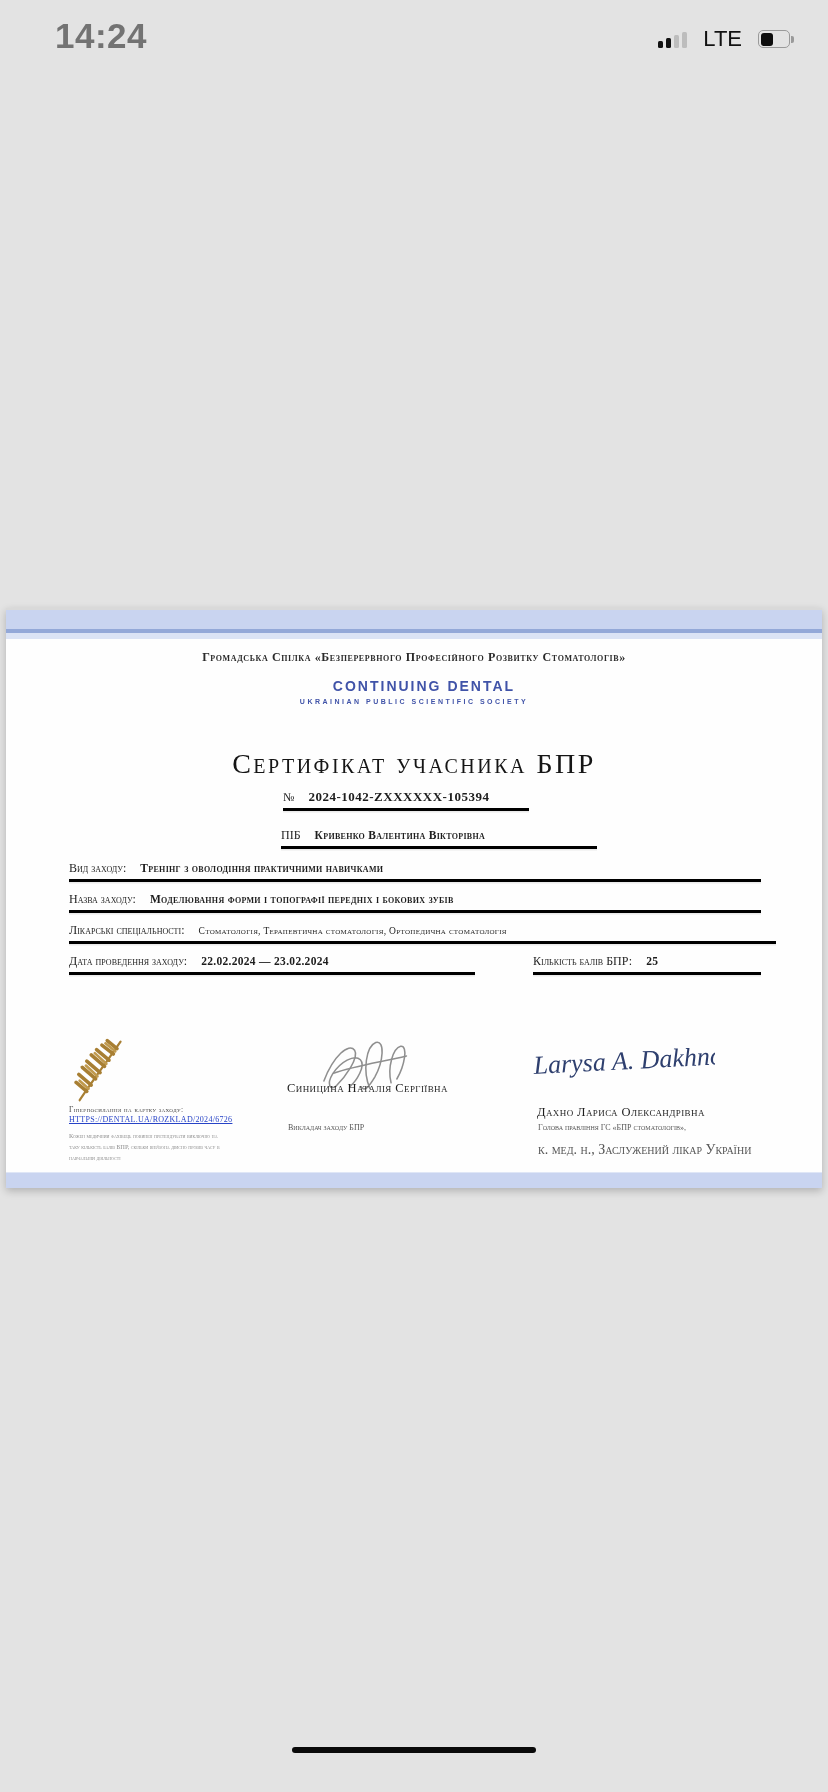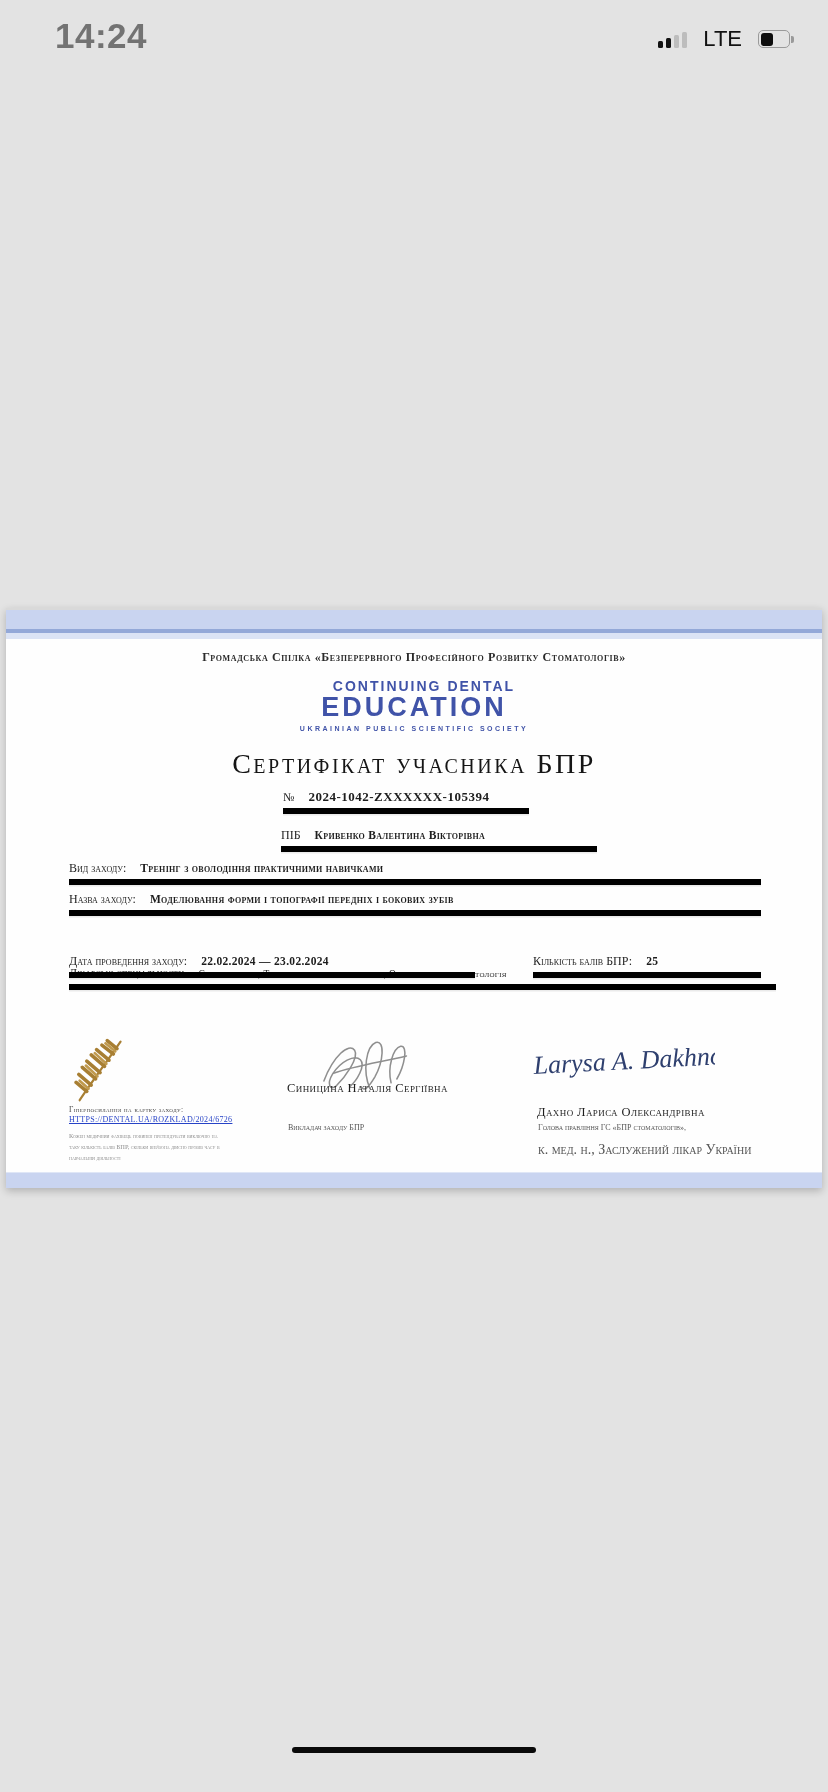--- a/index.html
+++ b/index.html
@@ -36,30 +36,30 @@
 
   .logo { position:absolute; top:70px; left:0; width:100%; text-align:center;
     font-family:"Liberation Sans",sans-serif; color:#4053a8; }
   .logo-l1 { font-size:14px; font-weight:bold; letter-spacing:2px;padding-left:20px; }
   .logo-l2 { font-size:27px; font-weight:bold; letter-spacing:3px; line-height:1; }
   .logo-sub { margin-top:4px; font-size:7px; font-weight:bold; letter-spacing:2.5px; }
 
   .cert-title { position:absolute; top:140px; left:0; width:100%; text-align:center;
     font-size:28px; letter-spacing:2.5px; color:#151515; }
 
-  .row { position:absolute; border-bottom:6px solid #000000; box-shadow:0 1.5px 0 rgba(0,0,0,.08); padding-bottom:3px; white-space:nowrap; }
+  .row { position:absolute; border-bottom:3px solid #000000; box-shadow:0 1.5px 0 rgba(0,0,0,.08); padding-bottom:3px; white-space:nowrap; }
   .row .lbl { font-size:12px; color:#222; }
   .row .val { font-size:11.5px; font-weight:bold; margin-left:10px; letter-spacing:.3px; }
 
   .row-num  { top:179px; left:277px; width:246px; }
   .row-num .val { font-size:13px; letter-spacing:.5px; }
   .row-pib  { top:217px; left:247px; width:316px;margin-left:28px; }
   .row-type { top:250px; left:63px;  right:61px; }
   .row-name { top:281px; left:63px;  right:61px; }
-  .row-spec { top:312px; left:63px;  right:46px;margin-top:43px; }
+  .row-spec { top:312px; left:63px;  right:46px; }
   .row-spec .val { font-weight:normal; font-size:9.5px; }
   .row-date { top:343px; left:63px;  width:406px; }
   .row-pts  { top:343px; left:527px; right:61px; }
 
   
   .leaf { position:absolute; left:68px; top:430px; }
   .card-label { position:absolute; left:63px; top:497px; font-size:7.5px; letter-spacing:.4px; color:#3c3c3c; }
   .card-link  { position:absolute; left:63px; top:507px; font-size:8px; letter-spacing:.3px; color:#2743c7;
     text-decoration:underline; font-family:"Liberation Serif",serif; cursor:pointer; }
   .disclaimer { position:absolute; left:63px; top:523px; width:158px; font-size:6.4px; line-height:1.7; color:#8d8d8d; }
@@ -98,21 +98,20 @@
   </div>
 
   <div class="certificate">
     <div class="band-top"></div>
     <div class="band-bottom"></div>
 
     <div class="society sc">Громадська Спілка «Безперервного Професійного Розвитку Стоматологів»</div>
 
     <div class="logo">
       <div class="logo-l1">CONTINUING DENTAL</div>
-      <div class="logo-l2">EDUCATION</div>
       <div class="logo-sub">UKRAINIAN PUBLIC SCIENTIFIC SOCIETY</div>
     </div>
 
     <div class="cert-title sc">Сертифікат учасника БПР</div>
 
     <div class="row row-num">
       <span class="lbl">№</span>
       <span class="val">2024-1042-ZXXXXXX-105394</span>
     </div>
 

